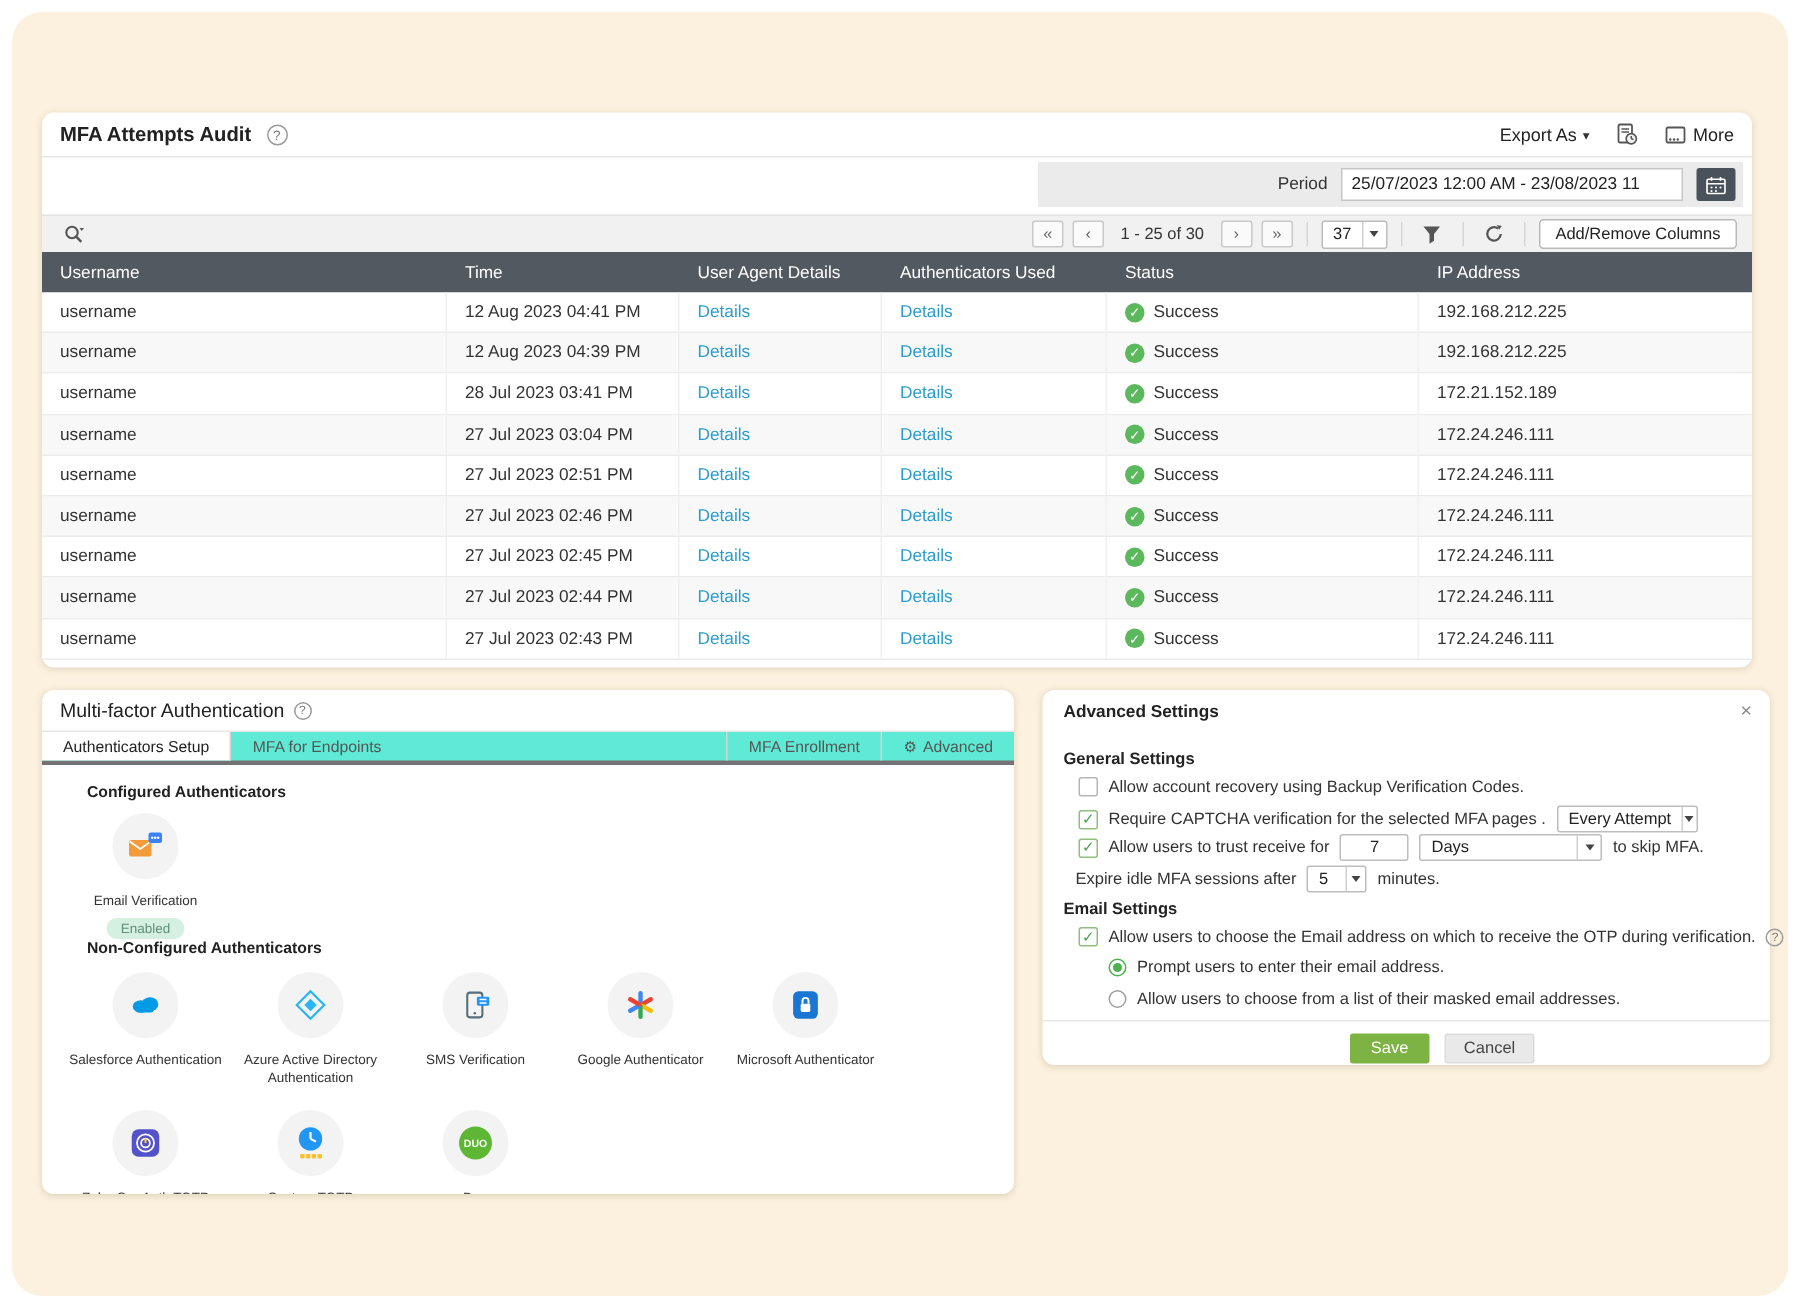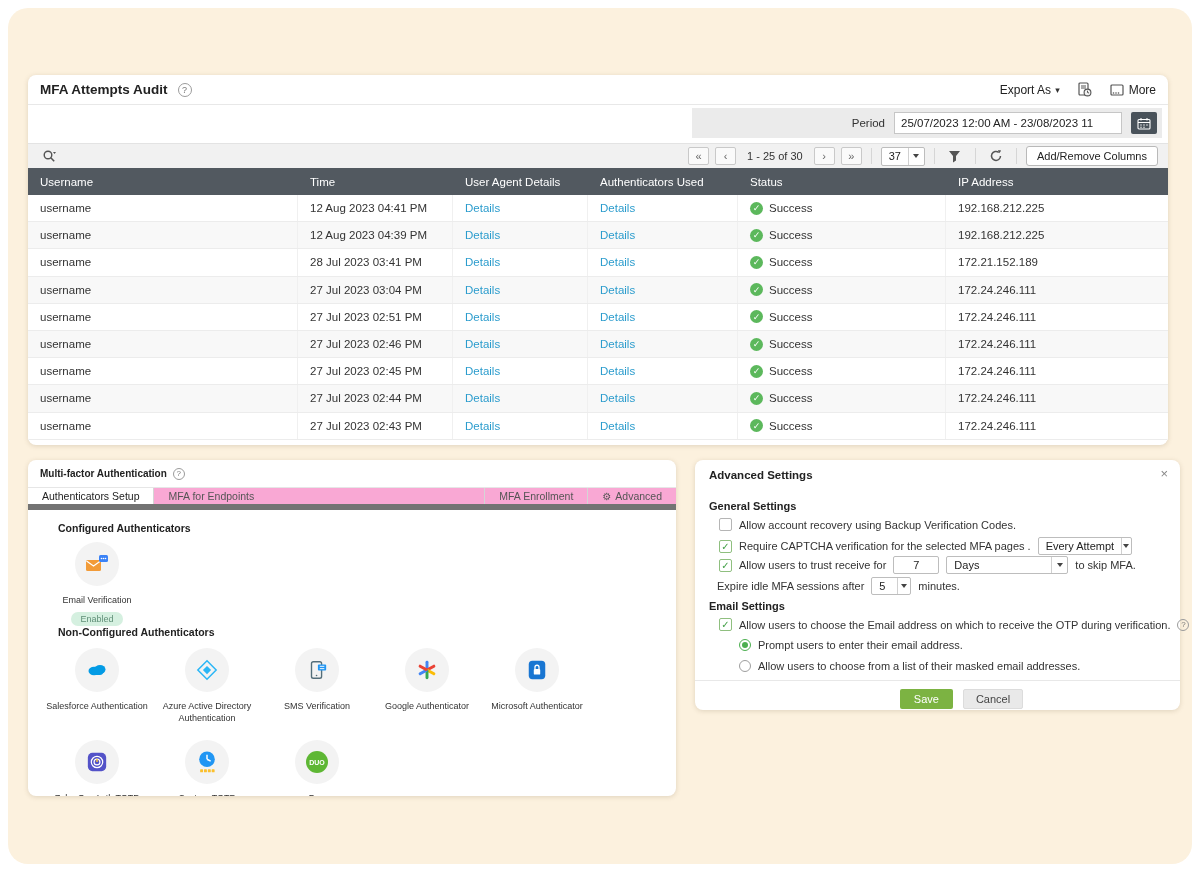--- a/index.html
+++ b/index.html
@@ -55,23 +55,23 @@
   .td:last-child { border-right:none; }
   .c1{width:270px;} .c2{width:155px;} .c3{width:135px;} .c4{width:150px;} .c5{width:208px;} .c6{flex:1;}
   .dlink { color:#2b9ccd; text-decoration:none; cursor:pointer; }
   .status-ok { width:13px; height:13px; border-radius:50%; background:#5cb85c; color:#fff; font-size:9px;
                display:inline-flex; align-items:center; justify-content:center; margin-right:6px; }
   .status-ok::after { content:"✓"; }
 
   
   #mfa { left:20px; top:452px; width:648px; height:336px; overflow:hidden; }
   .mfa-titlebar { height:28px; border-bottom:1px solid #e6e6e6; display:flex; align-items:center; padding:0 12px; }
-  .mfa-title { font-size:10px; font-weight:bold; color:#222; }
+  .mfa-title { font-size:13px; font-weight:normal; color:#222; }
   .mfa-titlebar .help-circ { width:12px; height:12px; font-size:8px; margin-left:6px; }
-  .tabbar { height:22px; background:#f9a8d4; border-bottom:6px solid #737373; display:flex; align-items:stretch; }
+  .tabbar { height:22px; background:#5eead4; border-bottom:3px solid #737373; display:flex; align-items:stretch; }
   .tab { font-size:10.5px; color:#555; display:flex; align-items:center; padding:0 14px; cursor:pointer; }
   .tab.active { background:#fff; border-right:1px solid #d5d5d5; color:#222; }
   .tab.rsep { border-left:1px solid #d5d5d5; }
   .tab-spacer { flex:1; }
   .gear { font-size:10px; color:#555; margin-right:4px; }
 
   .mfa-body { position:relative; height:calc(100% - 50px); }
   .sec-head { position:absolute; left:30px; font-size:10.5px; font-weight:bold; color:#222; }
   .tiles { position:absolute; display:flex; flex-wrap:wrap; row-gap:16px; }
   .tile { width:110px; display:flex; flex-direction:column; align-items:center; cursor:pointer; }

